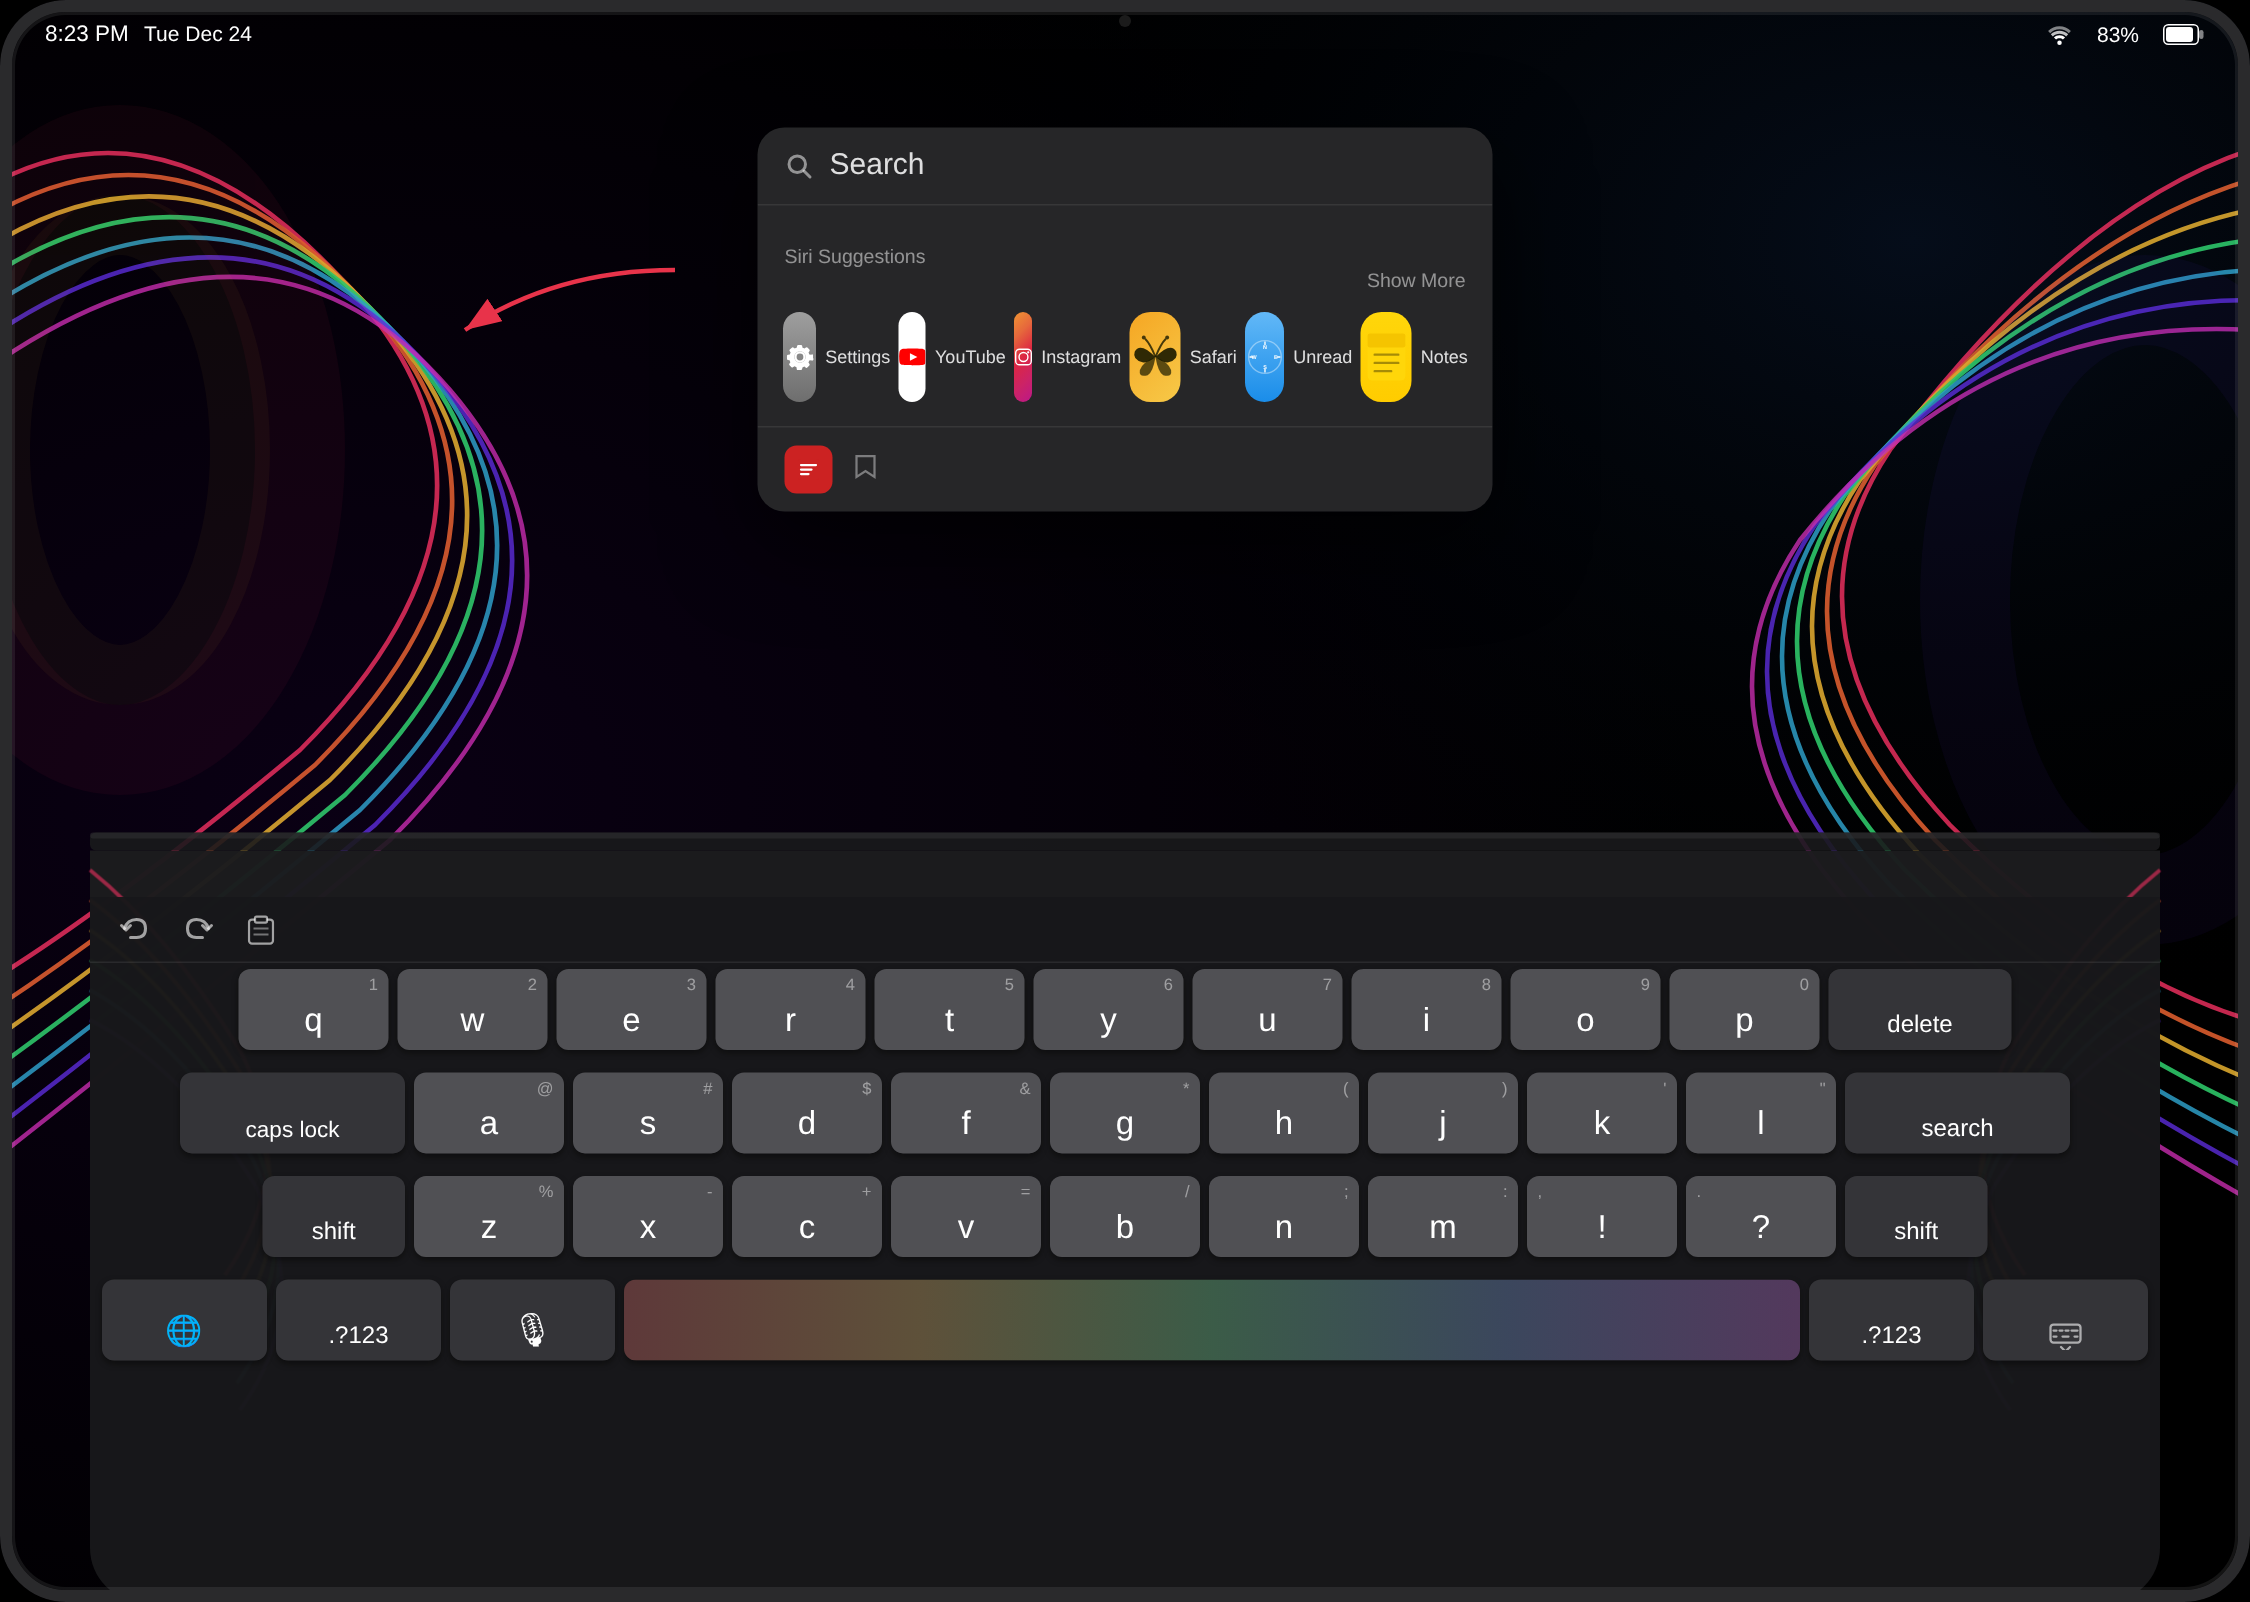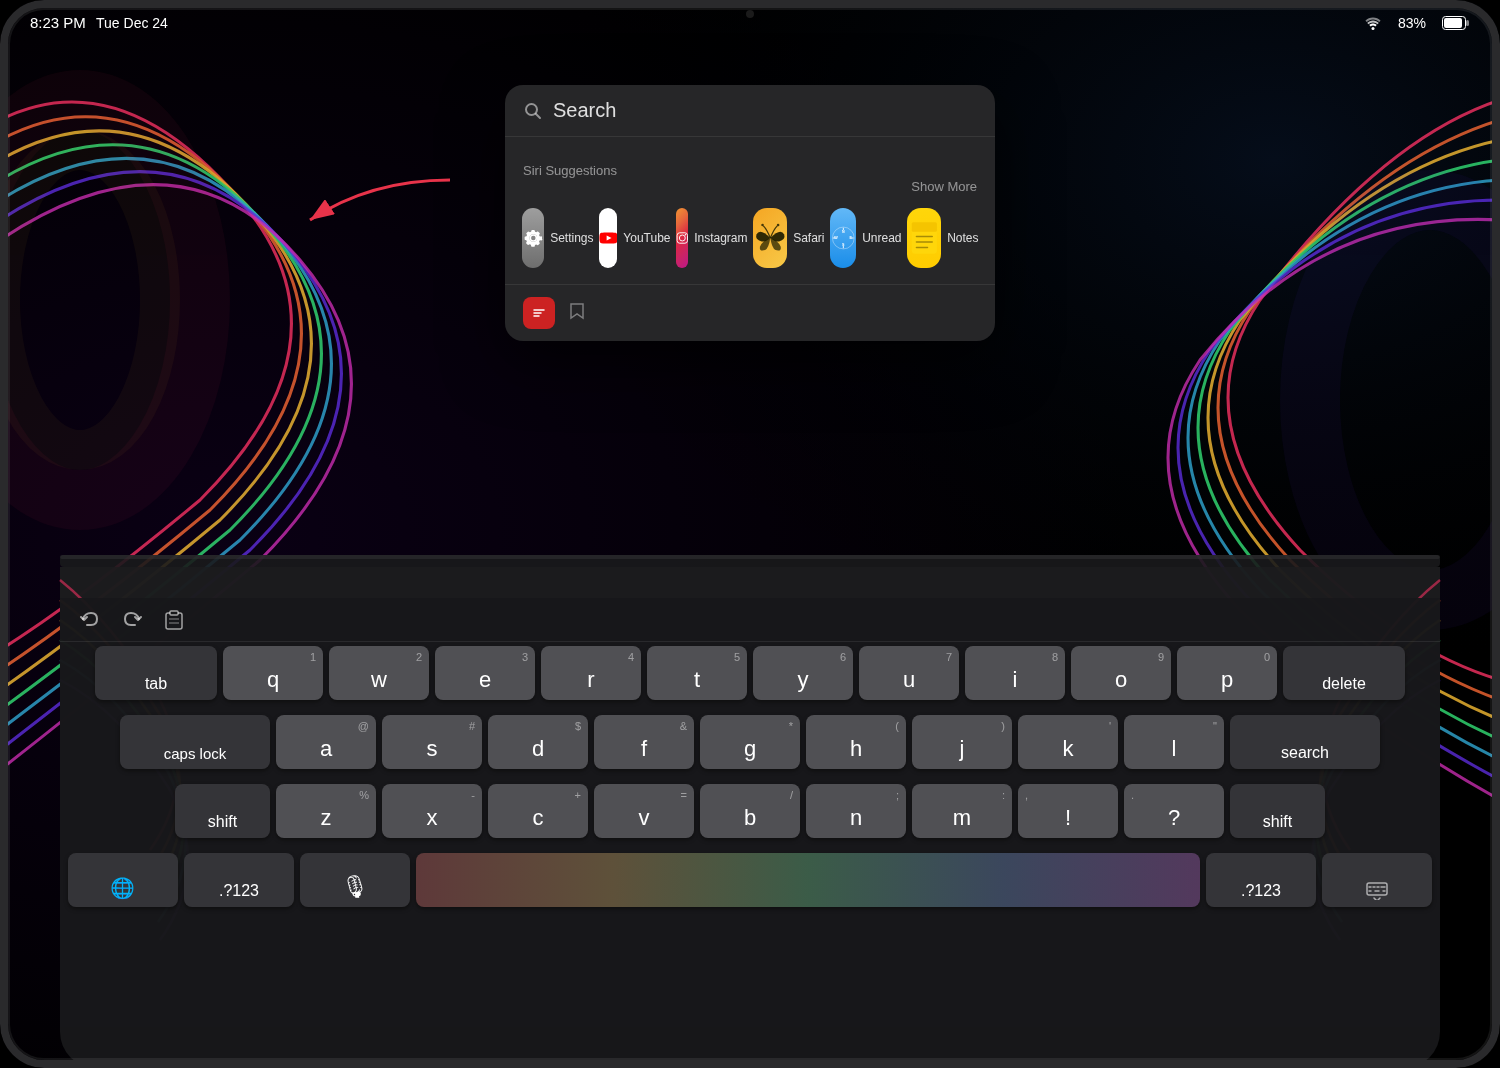--- a/index.html
+++ b/index.html
@@ -573,21 +573,20 @@
           <rect x="5" y="1" width="8" height="4" rx="1" stroke="rgba(255,255,255,0.6)" stroke-width="1.5" fill="rgba(24,24,26,1)"></rect>
           <line x1="4" y1="9" x2="14" y2="9" stroke="rgba(255,255,255,0.4)" stroke-width="1.2"></line>
           <line x1="4" y1="13" x2="14" y2="13" stroke="rgba(255,255,255,0.4)" stroke-width="1.2"></line>
         </svg>
       </div>
     </div>
 
     <div style="padding: 4px 8px 0; display: flex; flex-direction: column; gap: 7px;">
 
       <div class="key-row">
-        <div class="key key-special" style="width: 122px;">tab</div>
         <div class="key" style="width: 100px;"><span class="sub-num">1</span>q</div>
         <div class="key" style="width: 100px;"><span class="sub-num">2</span>w</div>
         <div class="key" style="width: 100px;"><span class="sub-num">3</span>e</div>
         <div class="key" style="width: 100px;"><span class="sub-num">4</span>r</div>
         <div class="key" style="width: 100px;"><span class="sub-num">5</span>t</div>
         <div class="key" style="width: 100px;"><span class="sub-num">6</span>y</div>
         <div class="key" style="width: 100px;"><span class="sub-num">7</span>u</div>
         <div class="key" style="width: 100px;"><span class="sub-num">8</span>i</div>
         <div class="key" style="width: 100px;"><span class="sub-num">9</span>o</div>
         <div class="key" style="width: 100px;"><span class="sub-num">0</span>p</div>

